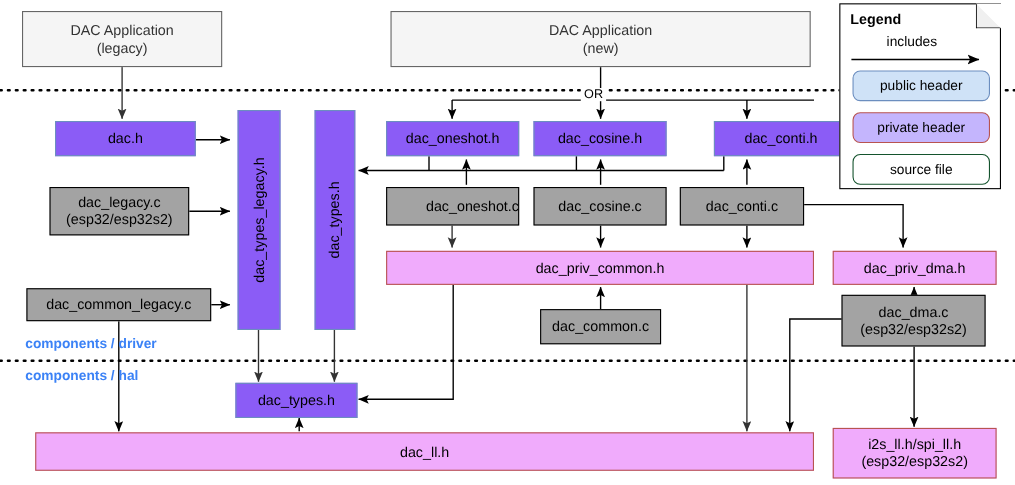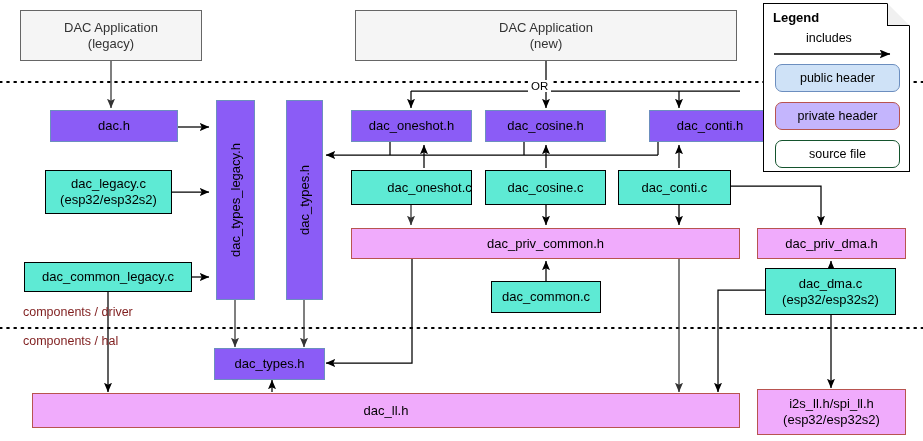--- a/index.html
+++ b/index.html
@@ -7,26 +7,26 @@
   #canvas{position:relative;width:830px;height:441px;background:#fff;}
 
   svg#wires{position:absolute;left:0;top:0;width:923px;height:441px;pointer-events:none;}
 
   .node{position:absolute;box-sizing:border-box;display:flex;align-items:center;
         justify-content:center;text-align:center;font-size:13px;color:#000;
         line-height:1.22;border:1px solid #000;background:#fff;}
   .node.app{background:#f5f5f5;border:1px solid #666;color:#333;}
   .node.pub{background:#8b5cf6;border:1px solid #6c8ebf;}
   .node.priv{background:#f0abfc;border:1px solid #b85450;}
-  .node.src{background:#5eead4;border:1px solid #000;}
+  .node.src{background:#a3a3a3;border:1px solid #000;}
   .node .lbl{display:block;white-space:pre-line;}
 
   .vert{writing-mode:vertical-rl;transform:rotate(180deg);}
 
-  .zonelabel{position:absolute;color:#7f1d1d;font-weight:normal;font-size:12.5px;white-space:nowrap;}
+  .zonelabel{position:absolute;color:#3b82f6;font-weight:bold;font-size:12.5px;white-space:nowrap;}
 
   .legend{position:absolute;background:#fff;border:1px solid #000;box-sizing:border-box;}
   .legend .fold{position:absolute;right:-1px;top:-1px;width:22px;height:22px;
      background:#f0f0f0;border-left:1px solid #000;border-bottom:1px solid #000;
      clip-path:polygon(0 0,100% 100%,0 100%);}
   .legend .foldmask{position:absolute;right:-1px;top:-1px;width:23px;height:23px;background:#fff;
      clip-path:polygon(0 0,100% 0,100% 100%);}
   .legend-title{position:absolute;left:9px;top:6px;font-size:13px;font-weight:bold;color:#000;}
   .legend-inc{position:absolute;left:42px;top:27px;font-size:12.5px;color:#000;}
   .chip{position:absolute;box-sizing:border-box;display:flex;align-items:center;

